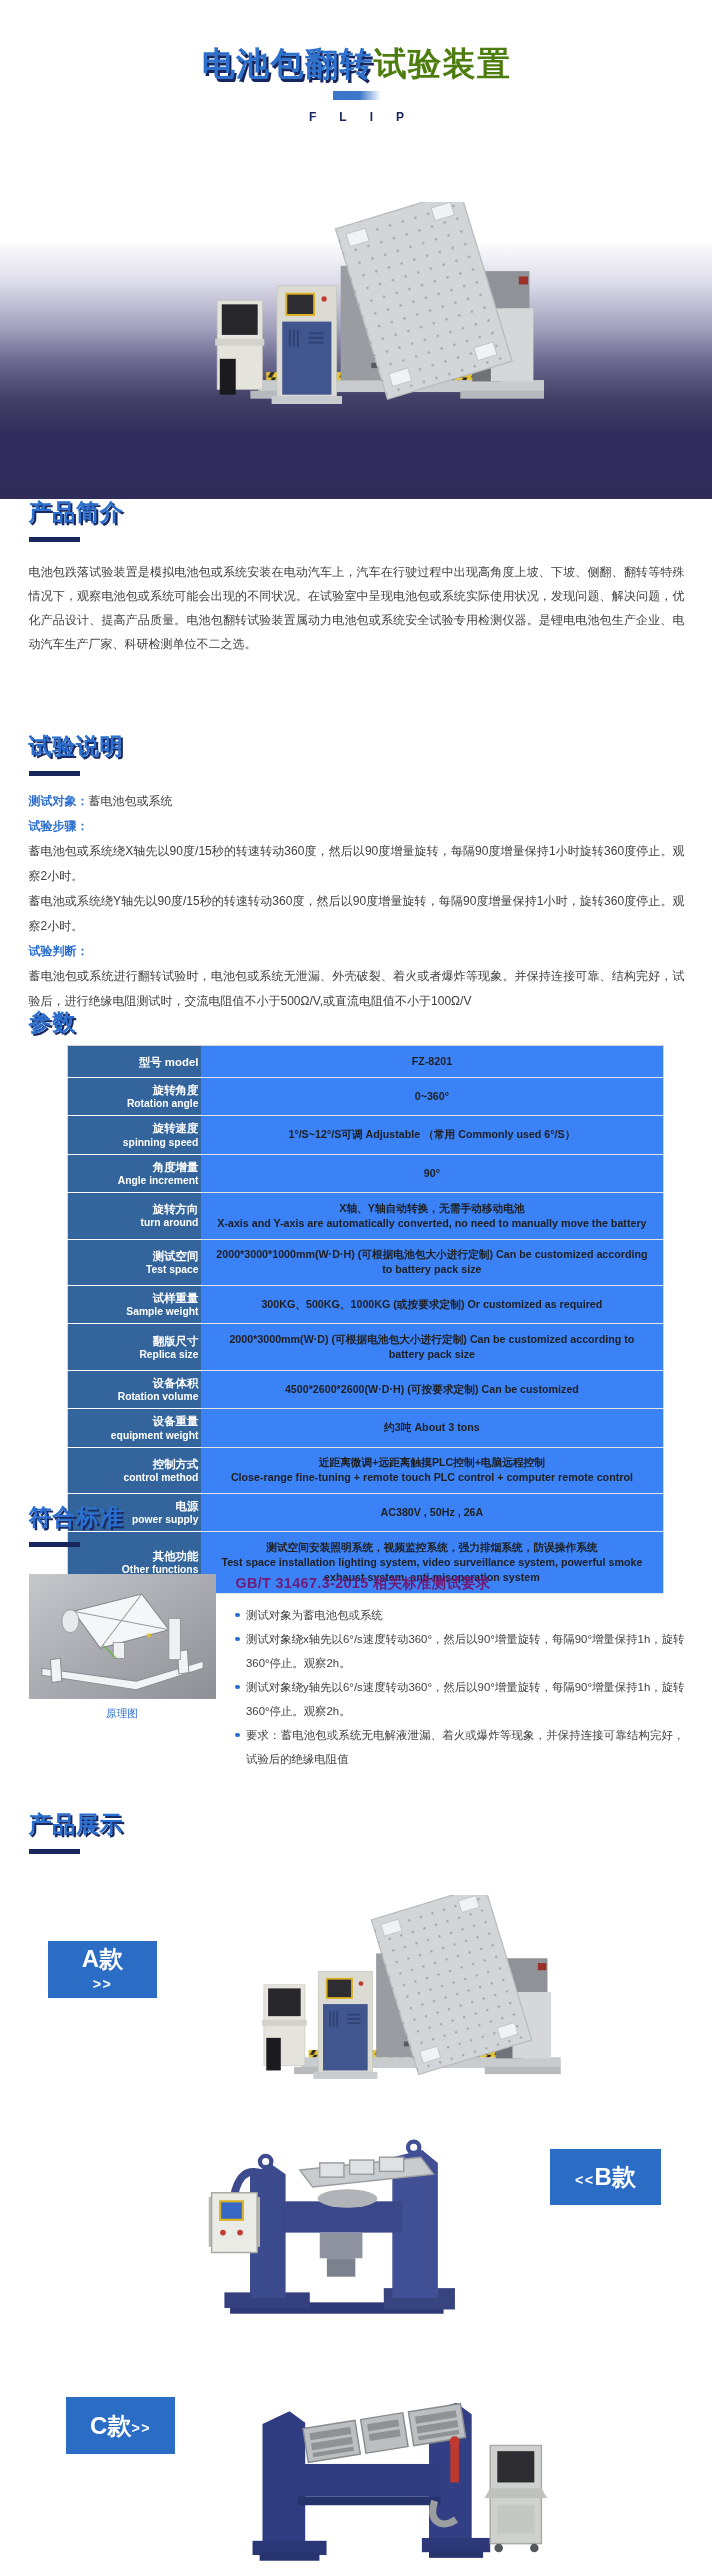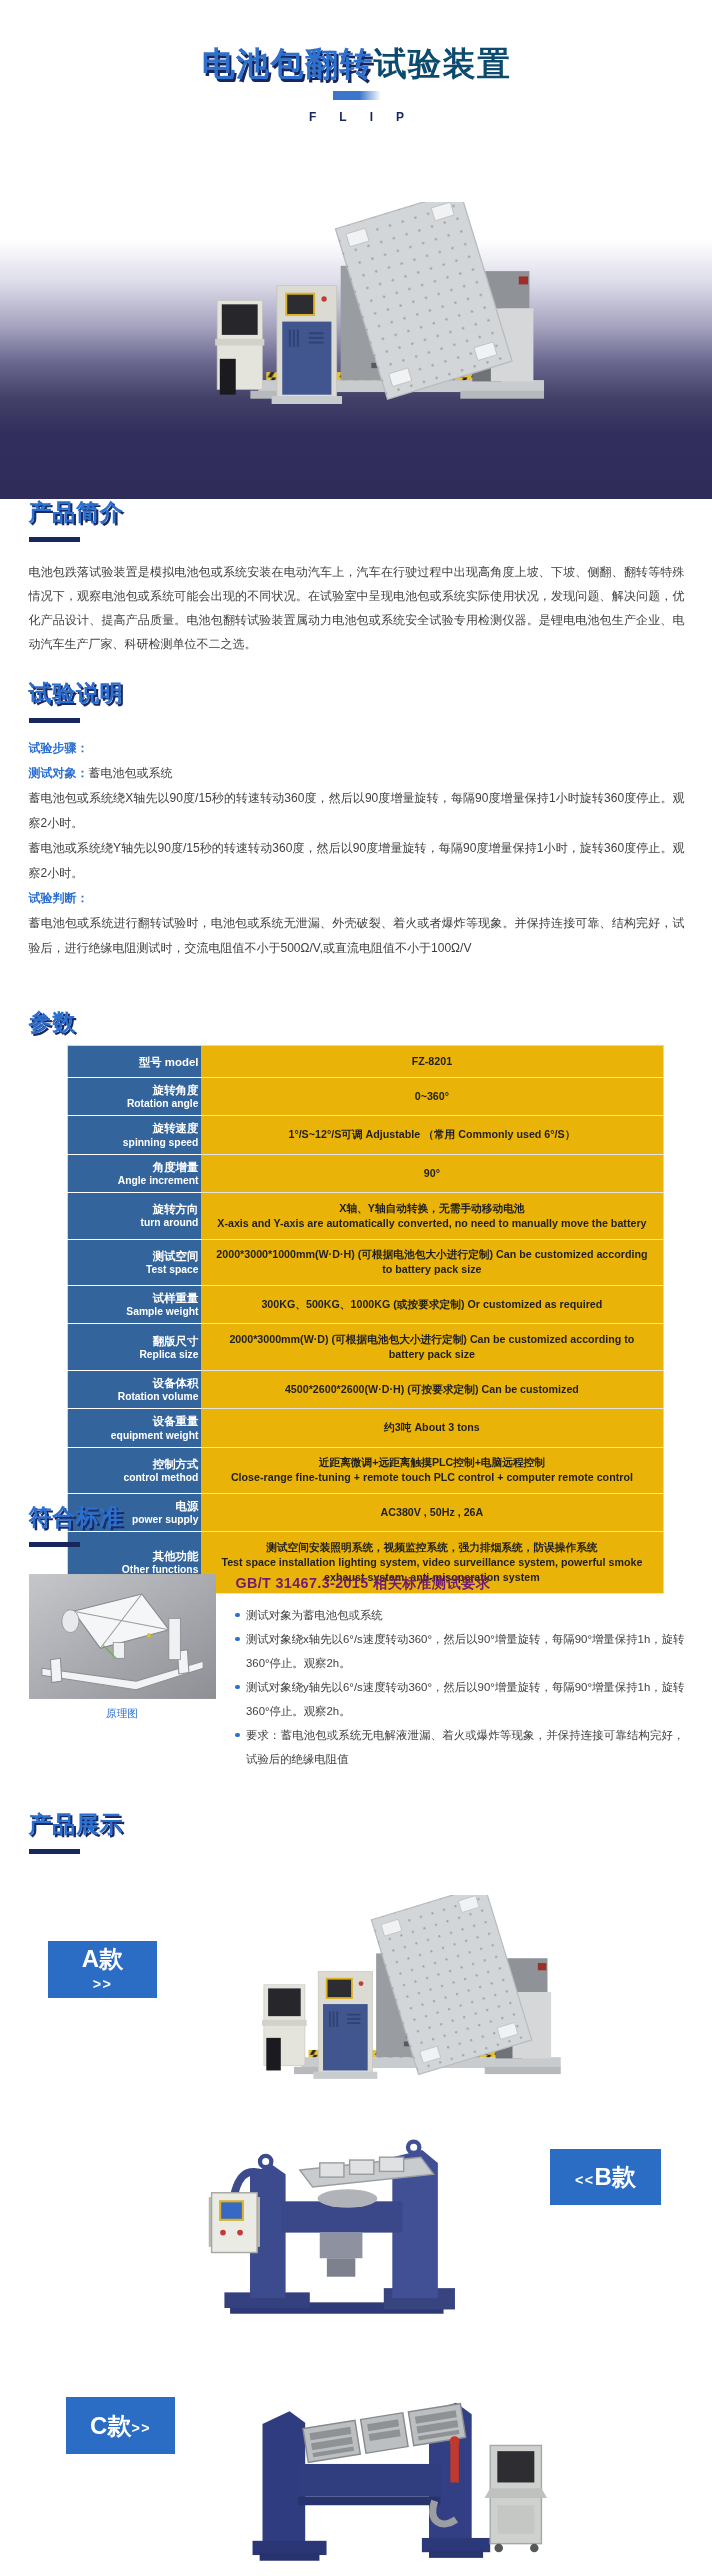--- a/index.html
+++ b/index.html
@@ -3,21 +3,21 @@
 <meta charset="utf-8">
 <style>
   html,body{margin:0;padding:0;background:#ffffff;}
   .page{position:relative;width:713px;height:2576px;overflow:hidden;background:#fff;
         font-family:"Liberation Sans","DejaVu Sans",sans-serif;}
 
   
   .header{position:absolute;top:0;left:0;width:713px;height:139px;text-align:center;}
   .main-title{margin:0;padding-top:46px;font-size:33px;font-weight:800;letter-spacing:1.4px;line-height:1.1;}
   .t-blue{color:#2e71cd;text-shadow:2.1px 2.9px 0 #17265c;}
-  .t-navy{color:#0c4a6e;}
+  .t-navy{color:#4d7c0f;}
   .title-bar{width:48px;height:9.3px;margin:8.6px auto 0;
              background:linear-gradient(90deg,#3b76cb 0%,#3b76cb 55%,rgba(59,118,203,0) 100%);}
   .flip{margin-top:10px;font-size:12px;font-weight:700;color:#17265c;letter-spacing:23px;padding-left:23px;}
 
   
   .hero{position:absolute;top:139px;left:0;width:713px;height:360px;
         background:linear-gradient(180deg,#ffffff 0%,#ffffff 28%,#dcdbe9 40%,#a5a3bf 52%,
                    #6b6890 62%,#434068 72%,#312e5d 82%,#2f2c5a 100%);}
   .hero-machine{position:absolute;left:160px;top:63px;width:392px;height:206px;}
 
@@ -33,21 +33,21 @@
   .blue-label{color:#2b6fd0;font-weight:700;}
 
   
   .params-table{border-collapse:collapse;margin:10px 0 0 38px;width:597px;
                 border:0.7px solid #d5d5d5;table-layout:fixed;}
   .params-table td{vertical-align:middle;}
   .p-label{width:128px;background:#33659c;color:#ffffff;text-align:right;
            border-bottom:1.4px solid #ffffff;padding:5px 2.9px;}
   .p-zh{font-size:11.4px;font-weight:700;line-height:14.3px;}
   .p-en{font-size:10.3px;font-weight:700;line-height:13px;}
-  .p-val{background:#eab308;color:#1f1f1f;text-align:center;font-weight:700;font-size:10.7px;
+  .p-val{background:#3b82f6;color:#1f1f1f;text-align:center;font-weight:700;font-size:10.7px;
          line-height:15px;border-bottom:0.7px solid #e3e3e3;padding:7.8px 13px;}
 
   
   .std-flex{display:flex;margin-top:27px;}
   .std-left{width:187px;flex:0 0 187px;}
   .diagram{width:187px;height:125px;display:block;}
   .diagram-caption{margin-top:8.6px;text-align:center;color:#2b6fd0;font-size:10.7px;}
   .std-right{margin-left:18.5px;width:451px;}
   .gb-heading{margin:0 0 10px 1.4px;color:#701a75;font-size:14.3px;font-weight:800;letter-spacing:0.4px;}
   .std-bullets{list-style:none;margin:0;padding:0;}
@@ -233,26 +233,26 @@
         <use href="#machine-a"></use>
       </svg>
   </div>
 
   <div class="sec" style="top:499px;">
     <h2 class="sec-h">产品简介</h2>
     <div class="sec-bar"></div>
     <p class="body-text" style="margin-top:18.5px;">电池包跌落试验装置是模拟电池包或系统安装在电动汽车上，汽车在行驶过程中出现高角度上坡、下坡、侧翻、翻转等特殊情况下，观察电池包或系统可能会出现的不同状况。在试验室中呈现电池包或系统实际使用状况，发现问题、解决问题，优化产品设计、提高产品质量。电池包翻转试验装置属动力电池包或系统安全试验专用检测仪器。是锂电电池包生产企业、电动汽车生产厂家、科研检测单位不二之选。</p>
   </div>
 
-  <div class="sec" style="top:680px;">
+  <div class="sec" style="top:733px;">
     <h2 class="sec-h">试验说明</h2>
     <div class="sec-bar"></div>
     <div style="margin-top:13px;">
+      <p class="test-line"><span class="blue-label">测试对象：</span><span>蓄电池包或系统</span></p>
       <p class="test-line blue-label">试验步骤：</p>
-      <p class="test-line"><span class="blue-label">测试对象：</span><span>蓄电池包或系统</span></p>
       <p class="test-line">蓄电池包或系统绕X轴先以90度/15秒的转速转动360度，然后以90度增量旋转，每隔90度增量保持1小时旋转360度停止。观察2小时。</p>
       <p class="test-line">蓄电池或系统绕Y轴先以90度/15秒的转速转动360度，然后以90度增量旋转，每隔90度增量保持1小时，旋转360度停止。观察2小时。</p>
       <p class="test-line blue-label">试验判断：</p>
       <p class="test-line">蓄电池包或系统进行翻转试验时，电池包或系统无泄漏、外壳破裂、着火或者爆炸等现象。并保持连接可靠、结构完好，试验后，进行绝缘电阻测试时，交流电阻值不小于500Ω/V,或直流电阻值不小于100Ω/V</p>
     </div>
   </div>
 
   <div class="sec" style="top:1009px;">
     <h2 class="sec-h">参数</h2>
     <table class="params-table">

